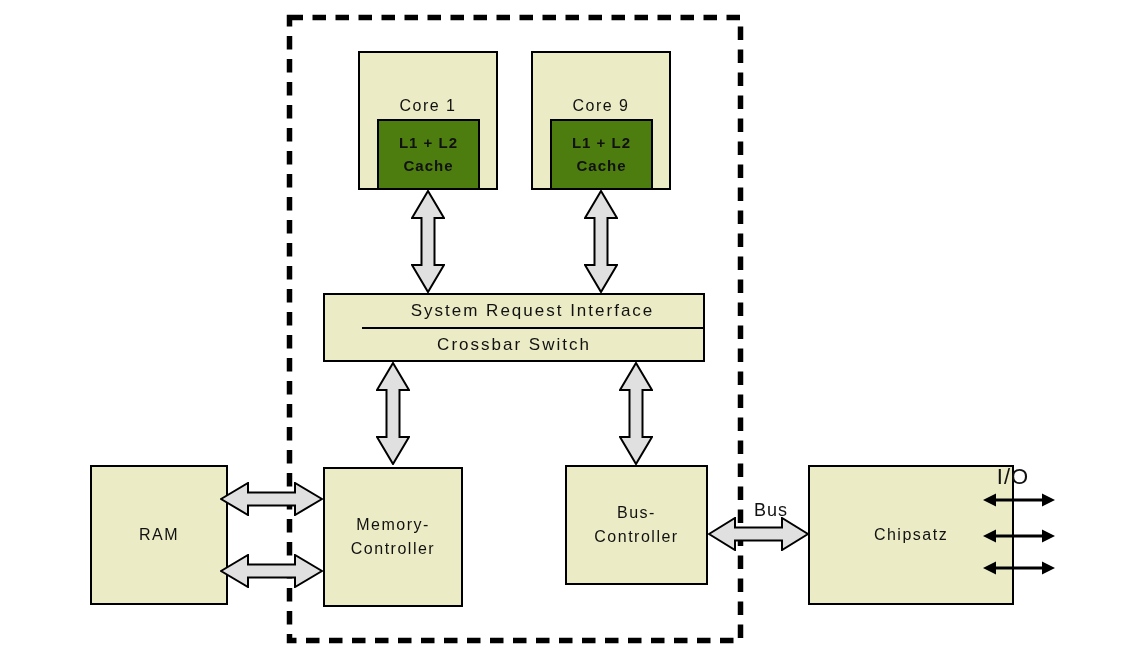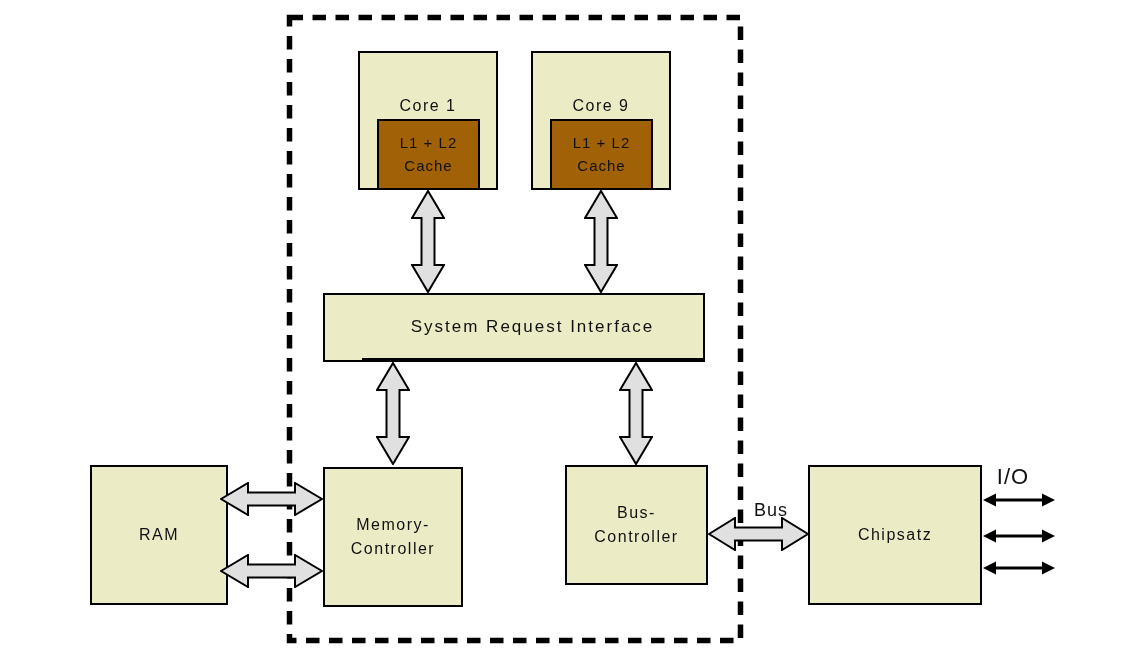--- a/index.html
+++ b/index.html
@@ -25,21 +25,21 @@
   .box {
     position: absolute;
     background: var(--box-fill);
     border: 2px solid var(--box-border);
     display: flex;
     flex-direction: column;
     align-items: center;
     justify-content: center;
     text-align: center;
   }
-  .box.white { background: #a16207; }
+  .box.white { background: #4d7c0f; font-weight: bold; }
   .label {
     font-size: 16px;
     letter-spacing: 1.5px;
     line-height: 1.5;
     white-space: nowrap;
   }
   .core-box { justify-content: flex-start; }
   .core-box .label { padding-top: 41px; }
   .cache-box .label { font-size: 15px; letter-spacing: 1px; line-height: 1.5; }
   .bars {
@@ -90,37 +90,40 @@
 
   <div class="box white cache-box" style="left:550px;top:119px;width:103px;height:71px">
     <div class="label">L1 + L2</div>
     <div class="label">Cache</div>
   </div>
 
   <div class="bars" style="left:323px;top:293px;width:382px;height:69px">
     <div class="bar-row">
       <div class="label">System Request Interface</div>
     </div>
+    <div class="bar-row">
+      <div class="label">Crossbar Switch</div>
+    </div>
   </div>
 
   <div class="box" style="left:90px;top:465px;width:138px;height:140px">
     <div class="label">RAM</div>
   </div>
 
   <div class="box" style="left:323px;top:467px;width:140px;height:140px">
     <div class="label">Memory-</div>
     <div class="label">Controller</div>
   </div>
 
   <div class="box" style="left:565px;top:465px;width:143px;height:120px">
     <div class="label">Bus-</div>
     <div class="label">Controller</div>
   </div>
 
-  <div class="box" style="left:808px;top:465px;width:174px;height:140px">
+  <div class="box" style="left:808px;top:465px;width:206px;height:140px">
     <div class="label">Chipsatz</div>
   </div>
 
   <svg class="abs" style="left:411px;top:190px" width="34" height="103">
     <polygon points="17,1 33,28 23.5,28 23.5,75 33,75 17,102 1,75 10.5,75 10.5,28 1,28" fill="var(--arrow-fill)" stroke="var(--arrow-stroke)" stroke-width="2"></polygon>
   </svg>
   <svg class="abs" style="left:584px;top:190px" width="34" height="103">
     <polygon points="17,1 33,28 23.5,28 23.5,75 33,75 17,102 1,75 10.5,75 10.5,28 1,28" fill="var(--arrow-fill)" stroke="var(--arrow-stroke)" stroke-width="2"></polygon>
   </svg>
 

